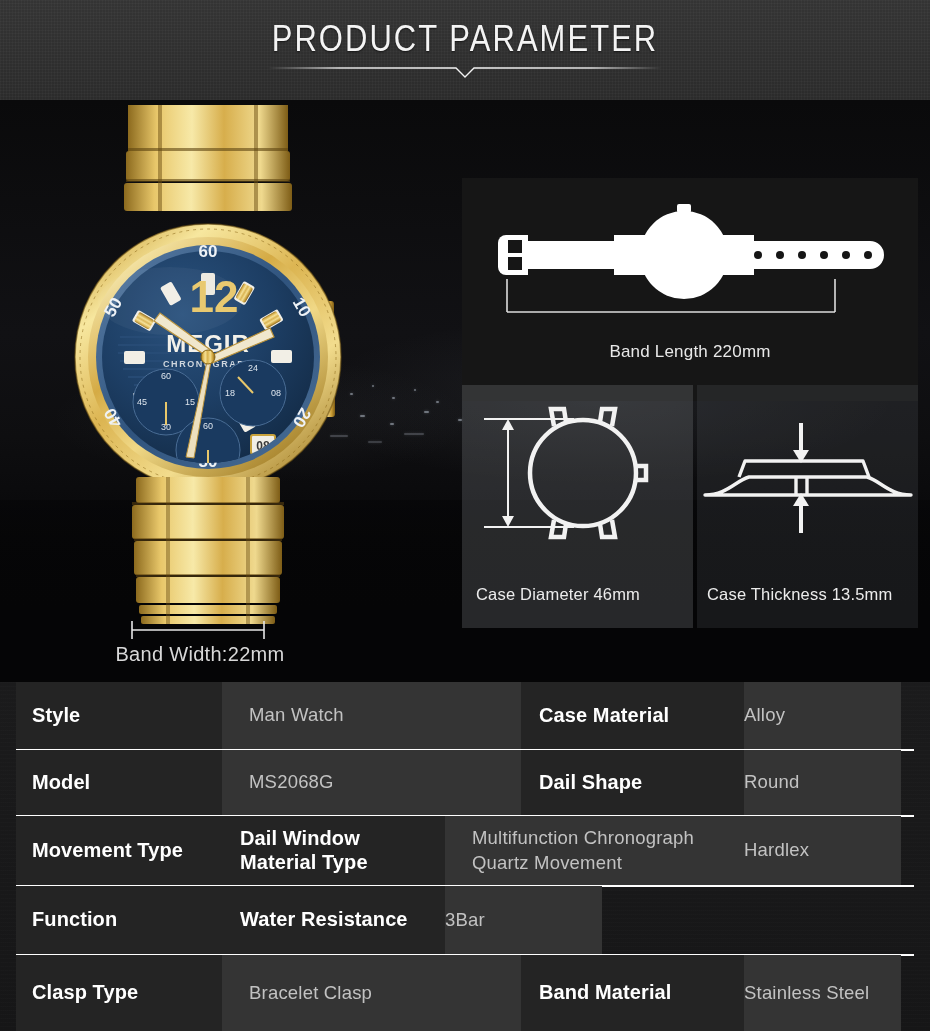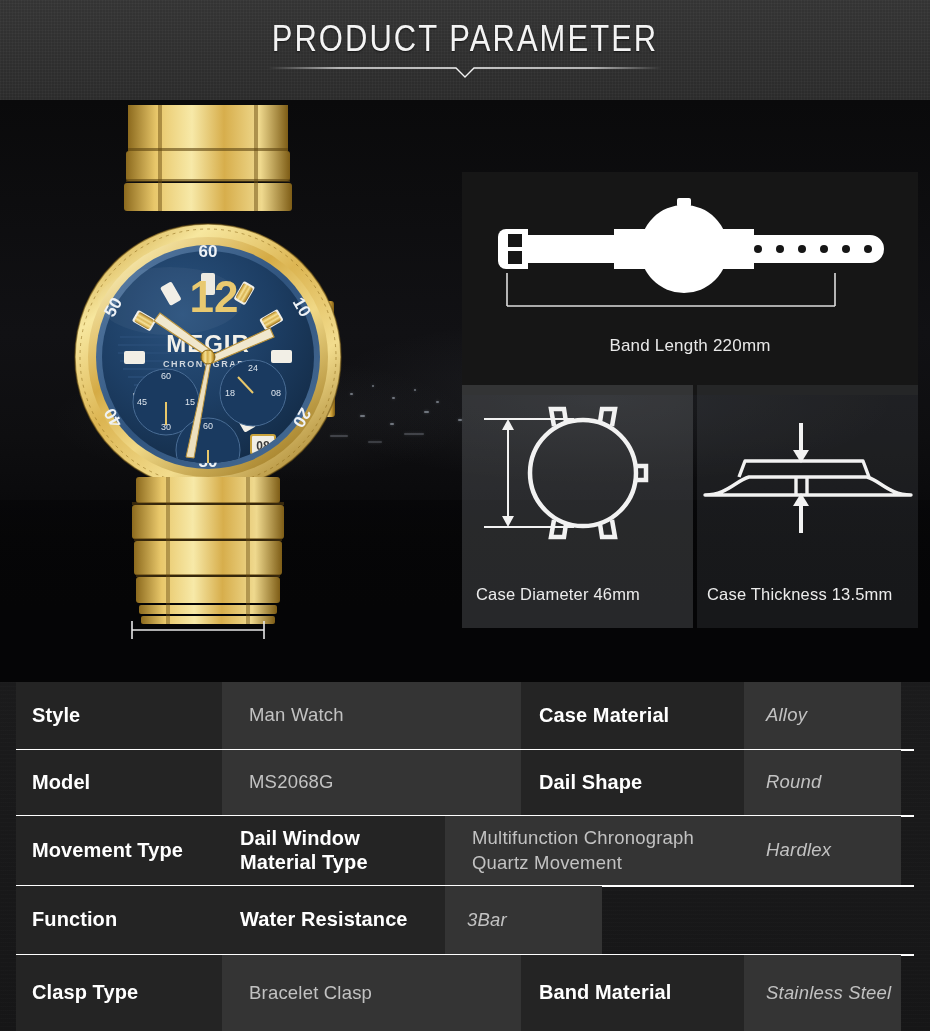--- a/index.html
+++ b/index.html
@@ -56,21 +56,21 @@
 
   
   .bw-measure { position:absolute; left:131px; top:521px; width:134px; height:20px; }
   .bw-label {
     position:absolute; left:0px; top:543px; width:400px; text-align:center;
     color:#d8d8d8; font-size:20px; letter-spacing:.3px;
   }
 
   
   .panel-band {
-    position:absolute; left:462px; top:72px; width:456px; height:223px;
+    position:absolute; left:462px; top:78px; width:456px; height:223px;
     background:#161616;
   }
   .panel-band .cap {
     position:absolute; left:0; top:164px; width:456px; text-align:center;
     color:#e8e8e8; font-size:17px; letter-spacing:.2px;
   }
   .panel-dia {
     position:absolute; left:462px; top:285px; width:231px; height:243px;
     background:rgba(120,122,126,0.30);
   }
@@ -90,21 +90,21 @@
     position:absolute; left:0; top:0; width:930px; height:349px;
     background:
       repeating-linear-gradient(0deg, rgba(255,255,255,0.012) 0 1px, rgba(0,0,0,0) 1px 4px),
       linear-gradient(180deg,#1b1b1c,#161617);
   }
   .trow { position:absolute; left:0; width:930px; display:flex; }
   .cell { display:flex; align-items:center; height:100%; }
   .c-label { width:206px; padding-left:16px; background:#242424; }
   .c-value { width:299px; padding-left:27px; background:#343434; }
   .c-label2 { width:223px; padding-left:18px; background:#242424; }
-  .c-value2 { width:157px; padding-left:22px; background:#343434;font-style:italic; }
+  .c-value2 { width:157px; background:#343434; }
   .c-pad { width:16px; background:transparent; }
   .lbl { color:#ffffff; font-size:20px; font-weight:bold; letter-spacing:.1px; line-height:1.16; }
   .val { color:#c2c2c2; font-size:18.5px; font-weight:400; letter-spacing:.2px; line-height:1.30; }
   .divider {
     position:absolute; left:16px; width:898px; height:1.5px; background:#ffffff;
   }
 </style>
 </head>
 <body>
 
@@ -378,20 +378,21 @@
           <rect x="124" y="397" width="152" height="3" fill="#5e4411" opacity=".55"></rect>
           <rect x="126" y="433" width="148" height="3" fill="#5e4411" opacity=".55"></rect>
           <rect x="128" y="469" width="144" height="3" fill="#5e4411" opacity=".55"></rect>
         </g>
       </svg>
     </div>
 
     <svg class="bw-measure" viewBox="0 0 134 20">
       <path d="M1 0 V18 M1 9 H133 M133 0 V18" fill="none" stroke="#e6e6e6" stroke-width="1.6"></path>
     </svg>
+    <div class="bw-label">Band Width:22mm</div>
 
     <div class="panel-band">
       <svg width="456" height="160" viewBox="0 0 456 160">
         <g fill="#ffffff">
 
           <path d="M44 57 h22 v40 h-22 a8 8 0 0 1 -8 -8 v-24 a8 8 0 0 1 8 -8 z"></path>
           <rect x="46" y="62" width="14" height="13" fill="#161616"></rect>
           <rect x="46" y="79" width="14" height="13" fill="#161616"></rect>
 
           <path d="M64 63 h96 v28 h-96 z"></path>

